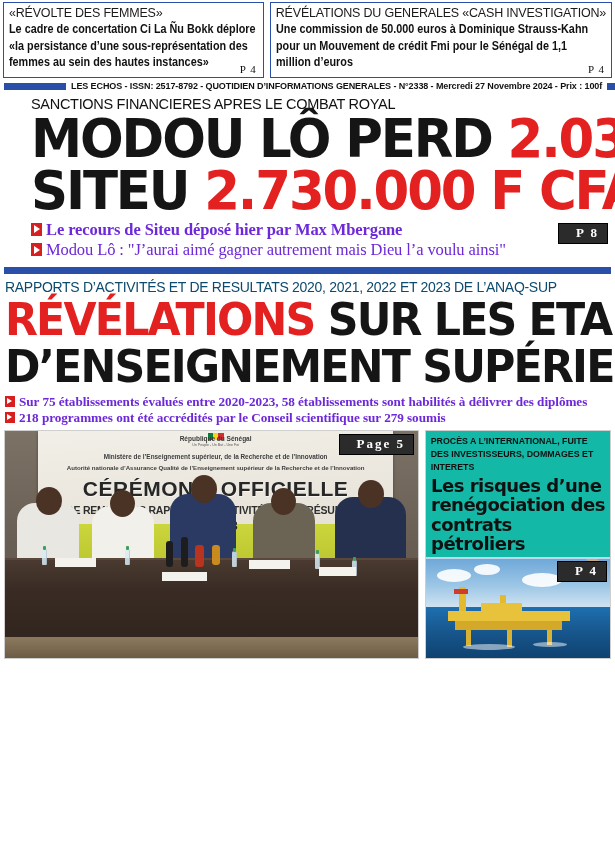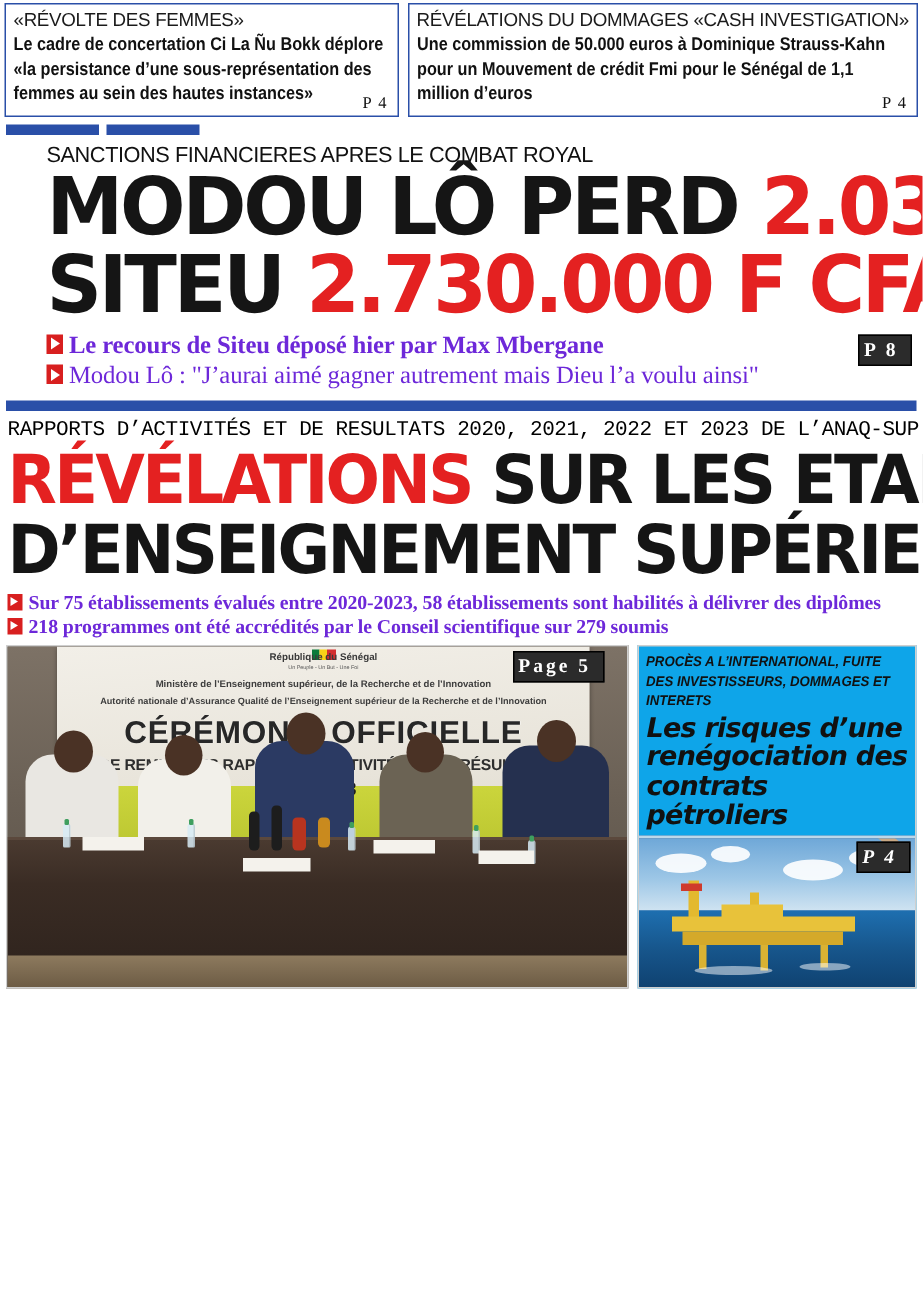--- a/index.html
+++ b/index.html
@@ -163,41 +163,41 @@
     white-space: nowrap;
   }
   .bullet-text.light { font-weight: 400; }
 
   .page-badge {
     background: #2b2b2b;
     color: #fff;
     font-family: "Liberation Serif", serif;
     font-size: 13px;
     font-weight: 700;
-    padding: 1px 8px 2px 3px;
+    padding: 1px 8px 2px 17px;
     letter-spacing: 2px;
     display: inline-block;
     border: 1px solid #000;
   }
   .badge-p8 { position: absolute; right: 2px; top: 3px; }
 
   
   .divider {
     height: 7px;
     background: #2a4fa8;
     margin: 7px 4px 0 4px;
   }
 
   
   .second { padding: 5px 5px 0 5px; }
   .kicker2 {
-    font-family: Liberation Mono, monospace;
+    font-family: Liberation Sans, sans-serif;
     font-size: 14px;
     font-weight: 400;
-    color: #000000;
+    color: #0c4a6e;
     letter-spacing: -0.3px;
     white-space: nowrap;
   }
   .hl2 {
     font-family: "DejaVu Sans", sans-serif;
     font-weight: 700;
     font-size: 45px;
     line-height: 1.0;
     color: #151515;
     letter-spacing: -1.9px;
@@ -230,21 +230,21 @@
     padding: 3px 4px 0 4px;
     height: 232px;
   }
   .photo-main {
     flex: 0 0 415px;
     position: relative;
     overflow: hidden;
     border: 1px solid #cfcfcf;
     background: #6b6257;
   }
-  .badge-page5 { position: absolute; right: 15px; top: 3px; z-index: 6; }
+  .badge-page5 { position: absolute; right: 4px; top: 3px; z-index: 6; }
 
   
   .cp-wall { position: absolute; inset: 0; background: linear-gradient(180deg,#7d7266 0%,#6a6055 45%,#564d44 100%); }
   .cp-banner {
     position: absolute; left: 8%; top: 0; width: 86%; height: 62%;
     background: linear-gradient(175deg,#f2efe8 0%,#e8e4da 60%,#ded9cc 100%);
     box-shadow: 0 1px 3px rgba(0,0,0,.35);
   }
   .cp-band {
     position: absolute; left: 0; right: 0; bottom: 0; height: 34%;
@@ -281,22 +281,21 @@
   .cp-bottle::before { content:""; position:absolute; left:1px; top:-3px; width:3px; height:4px; background:#3f9f5f; border-radius:1px; }
   .cp-paper { position: absolute; background: #f4f2ec; }
   .cp-mic { position: absolute; background: #1d1d1d; border-radius: 3px; }
 
   .right-col {
     flex: 1 1 auto;
     display: flex;
     flex-direction: column;
     border: 1px solid #cfcfcf;
     overflow: hidden;
-    background: #0ea5e9;
-    font-style: italic;
+    background: #14b8a6;
   }
   .rc-kicker {
     font-family: "Liberation Sans", sans-serif;
     font-size: 9.4px;
     font-weight: 700;
     color: #111;
     line-height: 1.38;
     padding: 4px 5px 0 5px;
     transform: scaleX(0.94);
     transform-origin: left top;
@@ -338,29 +337,30 @@
 
 <div class="page">
 
   <div class="teasers">
     <div class="teaser-box">
       <div class="teaser-kicker">«RÉVOLTE DES FEMMES»</div>
       <div class="teaser-body">Le cadre de concertation Ci La Ñu Bokk déplore «la persistance d’une sous-représentation des femmes au sein des hautes instances»</div>
       <div class="teaser-page">P 4</div>
     </div>
     <div class="teaser-box">
-      <div class="teaser-kicker">RÉVÉLATIONS DU DOMMAGES «CASH INVESTIGATION»</div>
+      <div class="teaser-kicker">RÉVÉLATIONS DU GENERALES «CASH INVESTIGATION»</div>
       <div class="teaser-body">Une commission de 50.000 euros à Dominique Strauss-Kahn pour un Mouvement de crédit Fmi pour le Sénégal de 1,1 million d’euros</div>
       <div class="teaser-page">P 4</div>
     </div>
   </div>
 
 
   <div class="issn-strip">
     <div class="issn-bar"></div>
+    <div class="issn-text">LES ECHOS - ISSN: 2517-8792 - QUOTIDIEN D’INFORMATIONS GENERALES - N°2338 - Mercredi 27 Novembre 2024 - Prix : 100f</div>
     <div class="issn-bar right"></div>
   </div>
 
   <div class="lead">
     <div class="kicker">SANCTIONS FINANCIERES APRES LE COMBAT ROYAL</div>
     <div class="hl-line">
       <span>MODOU LÔ PERD</span>
       <span class="red">2.030.000 F</span>
     </div>
     <div class="hl-line">

